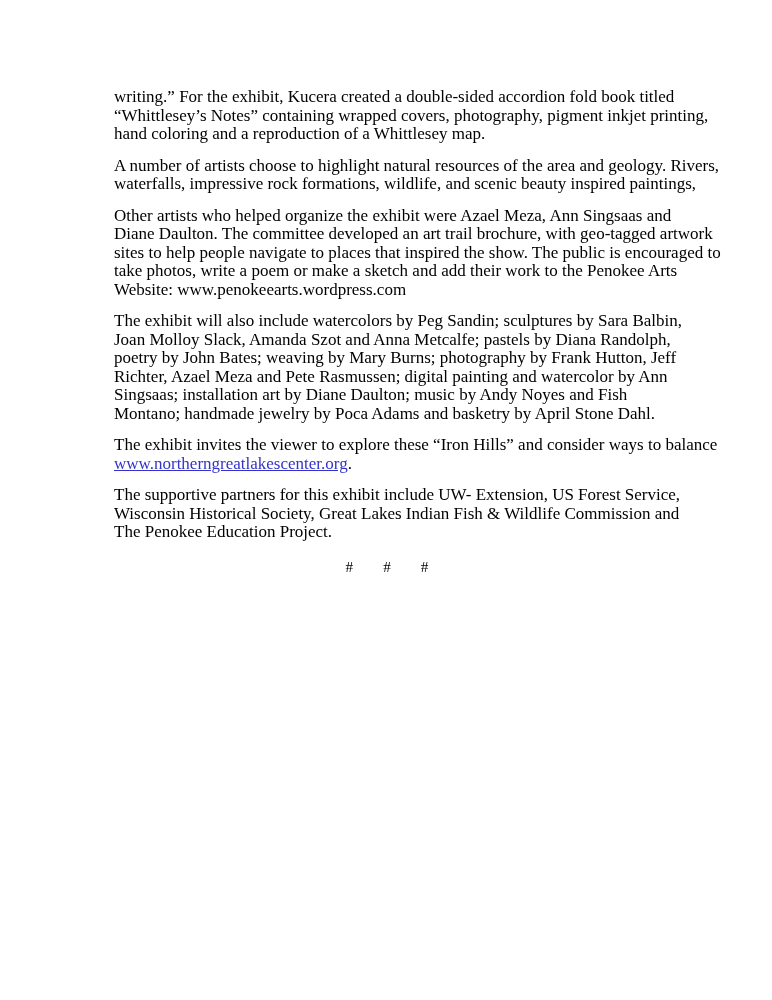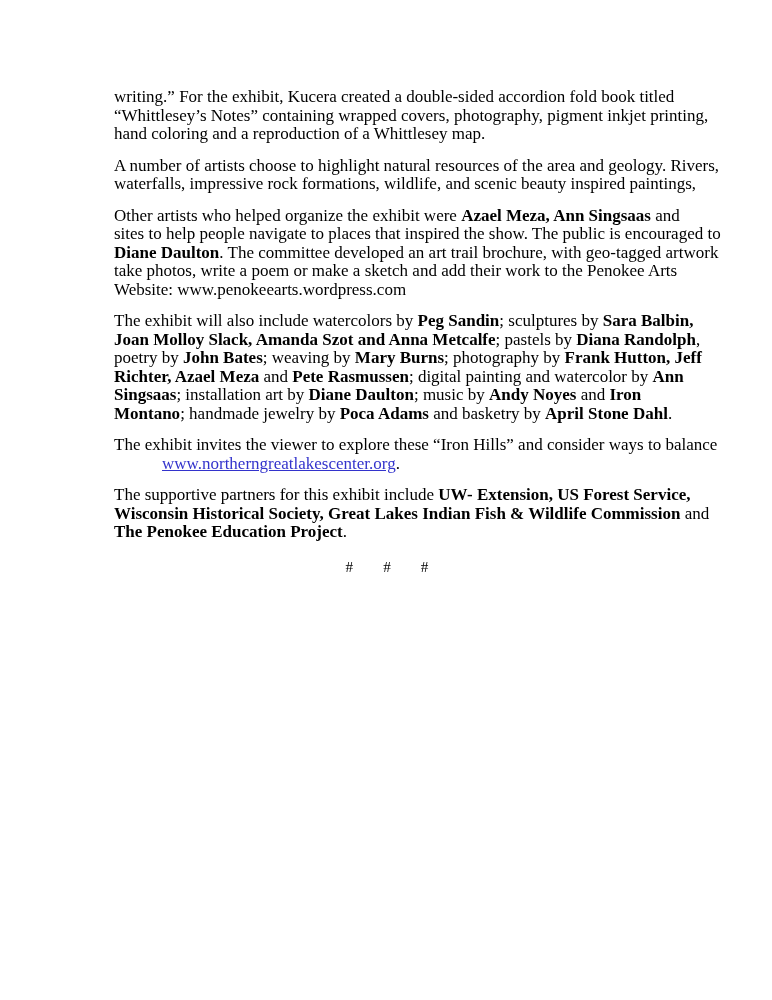--- a/index.html
+++ b/index.html
@@ -21,25 +21,24 @@
     left: 114px; top: 88px;
     width: 546px;
   }
   .para {
     margin: 0 0 13px 0;
     font-size: 17px;
     line-height: 18.5px;
     color: var(--text-color);
   }
   .line { display: block; white-space: nowrap; }
-  .b { font-weight: bold; }
+  .b { font-weight: normal; }
   .doclink {
     color: var(--link-color);
     cursor: pointer;
-    margin-left: 48px;
   }
   .end-marks {
     margin-top: 16px;
     display: flex;
     justify-content: center;
     gap: 30px;
     font-size: 15.2px;
     line-height: 18.5px;
     color: var(--text-color);
   }
@@ -54,31 +53,31 @@
         <span class="line"><span>writing.” For the exhibit, Kucera created a double-sided accordion fold book titled</span></span>
         <span class="line"><span>“Whittlesey’s Notes” containing wrapped covers, photography, pigment inkjet printing,</span></span>
         <span class="line"><span>hand coloring and a reproduction of a Whittlesey map.</span></span>
       </p>
       <p class="para">
         <span class="line"><span>A number of artists choose to highlight natural resources of the area and geology. Rivers,</span></span>
         <span class="line"><span>waterfalls, impressive rock formations, wildlife, and scenic beauty inspired paintings,</span></span>
       </p>
       <p class="para">
         <span class="line"><span>Other artists who helped organize the exhibit were </span><span class="b">Azael Meza, Ann Singsaas</span><span> and</span></span>
+        <span class="line"><span class="b">Diane Daulton</span><span>. The committee developed an art trail brochure, with geo-tagged artwork</span></span>
         <span class="line"><span>sites to help people navigate to places that inspired the show. The public is encouraged to</span></span>
-        <span class="line"><span class="b">Diane Daulton</span><span>. The committee developed an art trail brochure, with geo-tagged artwork</span></span>
         <span class="line"><span>take photos, write a poem or make a sketch and add their work to the Penokee Arts</span></span>
         <span class="line"><span>Website: www.penokeearts.wordpress.com</span></span>
       </p>
       <p class="para">
         <span class="line"><span>The exhibit will also include watercolors by </span><span class="b">Peg Sandin</span><span>; sculptures by </span><span class="b">Sara Balbin,</span></span>
         <span class="line"><span class="b">Joan Molloy Slack, Amanda Szot and Anna Metcalfe</span><span>; pastels by </span><span class="b">Diana Randolph</span><span>,</span></span>
         <span class="line"><span>poetry by </span><span class="b">John Bates</span><span>; weaving by </span><span class="b">Mary Burns</span><span>; photography by </span><span class="b">Frank Hutton, Jeff</span></span>
         <span class="line"><span class="b">Richter, Azael Meza</span><span> and </span><span class="b">Pete Rasmussen</span><span>; digital painting and watercolor by </span><span class="b">Ann</span></span>
-        <span class="line"><span class="b">Singsaas</span><span>; installation art by </span><span class="b">Diane Daulton</span><span>; music by </span><span class="b">Andy Noyes</span><span> and </span><span class="b">Iron</span></span>
+        <span class="line"><span class="b">Singsaas</span><span>; installation art by </span><span class="b">Diane Daulton</span><span>; music by </span><span class="b">Andy Noyes</span><span> and </span><span class="b">Fish</span></span>
         <span class="line"><span class="b">Montano</span><span>; handmade jewelry by </span><span class="b">Poca Adams</span><span> and basketry by </span><span class="b">April Stone Dahl</span><span>.</span></span>
       </p>
       <p class="para">
         <span class="line"><span>The exhibit invites the viewer to explore these “Iron Hills” and consider ways to balance</span></span>
         <span class="line"><a class="doclink" href="#">www.northerngreatlakescenter.org</a><span>.</span></span>
       </p>
       <p class="para">
         <span class="line"><span>The supportive partners for this exhibit include </span><span class="b">UW- Extension, US Forest Service,</span></span>
         <span class="line"><span class="b">Wisconsin Historical Society, Great Lakes Indian Fish &amp; Wildlife Commission</span><span> and</span></span>
         <span class="line"><span class="b">The Penokee Education Project</span><span>.</span></span>

